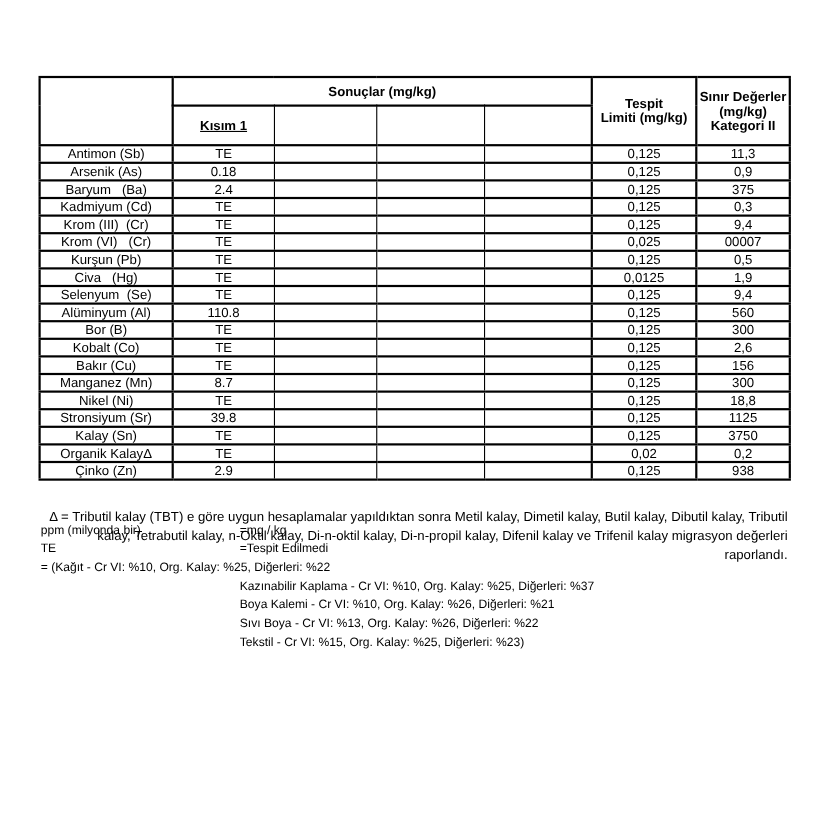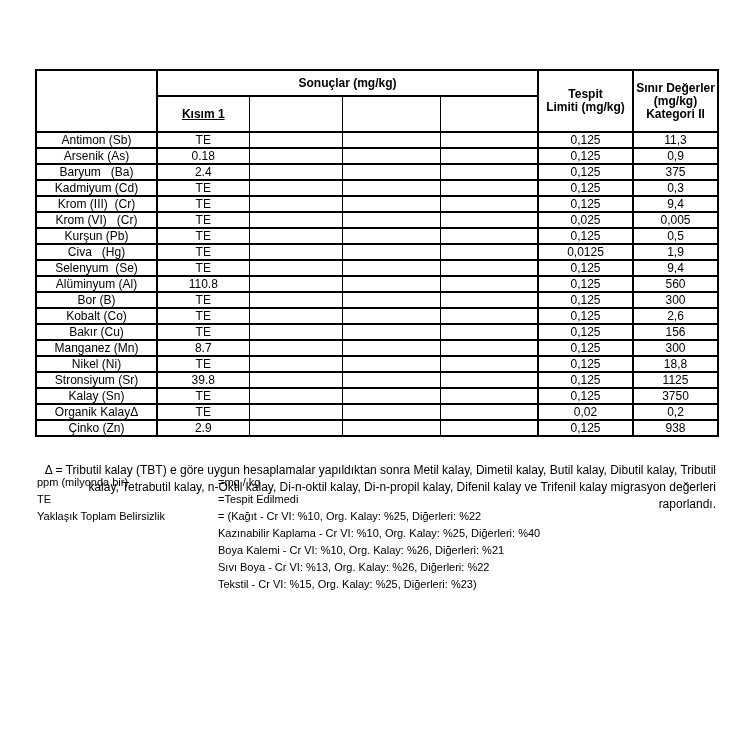--- a/index.html
+++ b/index.html
@@ -139,21 +139,21 @@
           <td class="bl2">0,125</td>
           <td class="bl2">9,4</td>
         </tr>
         <tr>
           <td class="el-name">Krom (VI)   (Cr)</td>
           <td class="bl2">TE</td>
           <td></td>
           <td></td>
           <td></td>
           <td class="bl2">0,025</td>
-          <td class="bl2">0,005</td>
+          <td class="bl2">00007</td>
         </tr>
         <tr>
           <td class="el-name">Kurşun (Pb)</td>
           <td class="bl2">TE</td>
           <td></td>
           <td></td>
           <td></td>
           <td class="bl2">0,125</td>
           <td class="bl2">0,5</td>
         </tr>
@@ -273,26 +273,25 @@
   <div class="definitions">
       <div class="def-row">
         <div class="def-term">ppm (milyonda bir)</div>
         <div class="def-value">=mg / kg</div>
       </div>
       <div class="def-row">
         <div class="def-term">TE</div>
         <div class="def-value">=Tespit Edilmedi</div>
       </div>
       <div class="def-row">
-        <div class="def-term">Yaklaşık Toplam Belirsizlik</div>
         <div class="def-value">= (Kağıt - Cr VI: %10, Org. Kalay: %25, Diğerleri: %22</div>
       </div>
       <div class="def-row">
         <div class="def-term"></div>
-        <div class="def-value">Kazınabilir Kaplama - Cr VI: %10, Org. Kalay: %25, Diğerleri: %40</div>
+        <div class="def-value">Kazınabilir Kaplama - Cr VI: %10, Org. Kalay: %25, Diğerleri: %37</div>
       </div>
       <div class="def-row">
         <div class="def-term"></div>
       </div>
       <div class="def-row">
         <div class="def-term"></div>
         <div class="def-value">Boya Kalemi - Cr VI: %10, Org. Kalay: %26, Diğerleri: %21</div>
       </div>
       <div class="def-row">
         <div class="def-term"></div>

